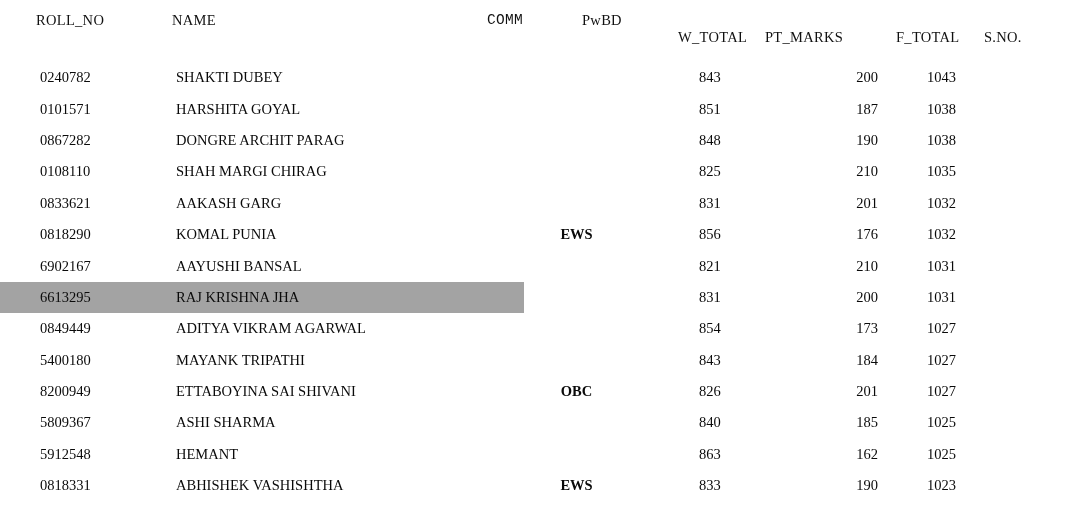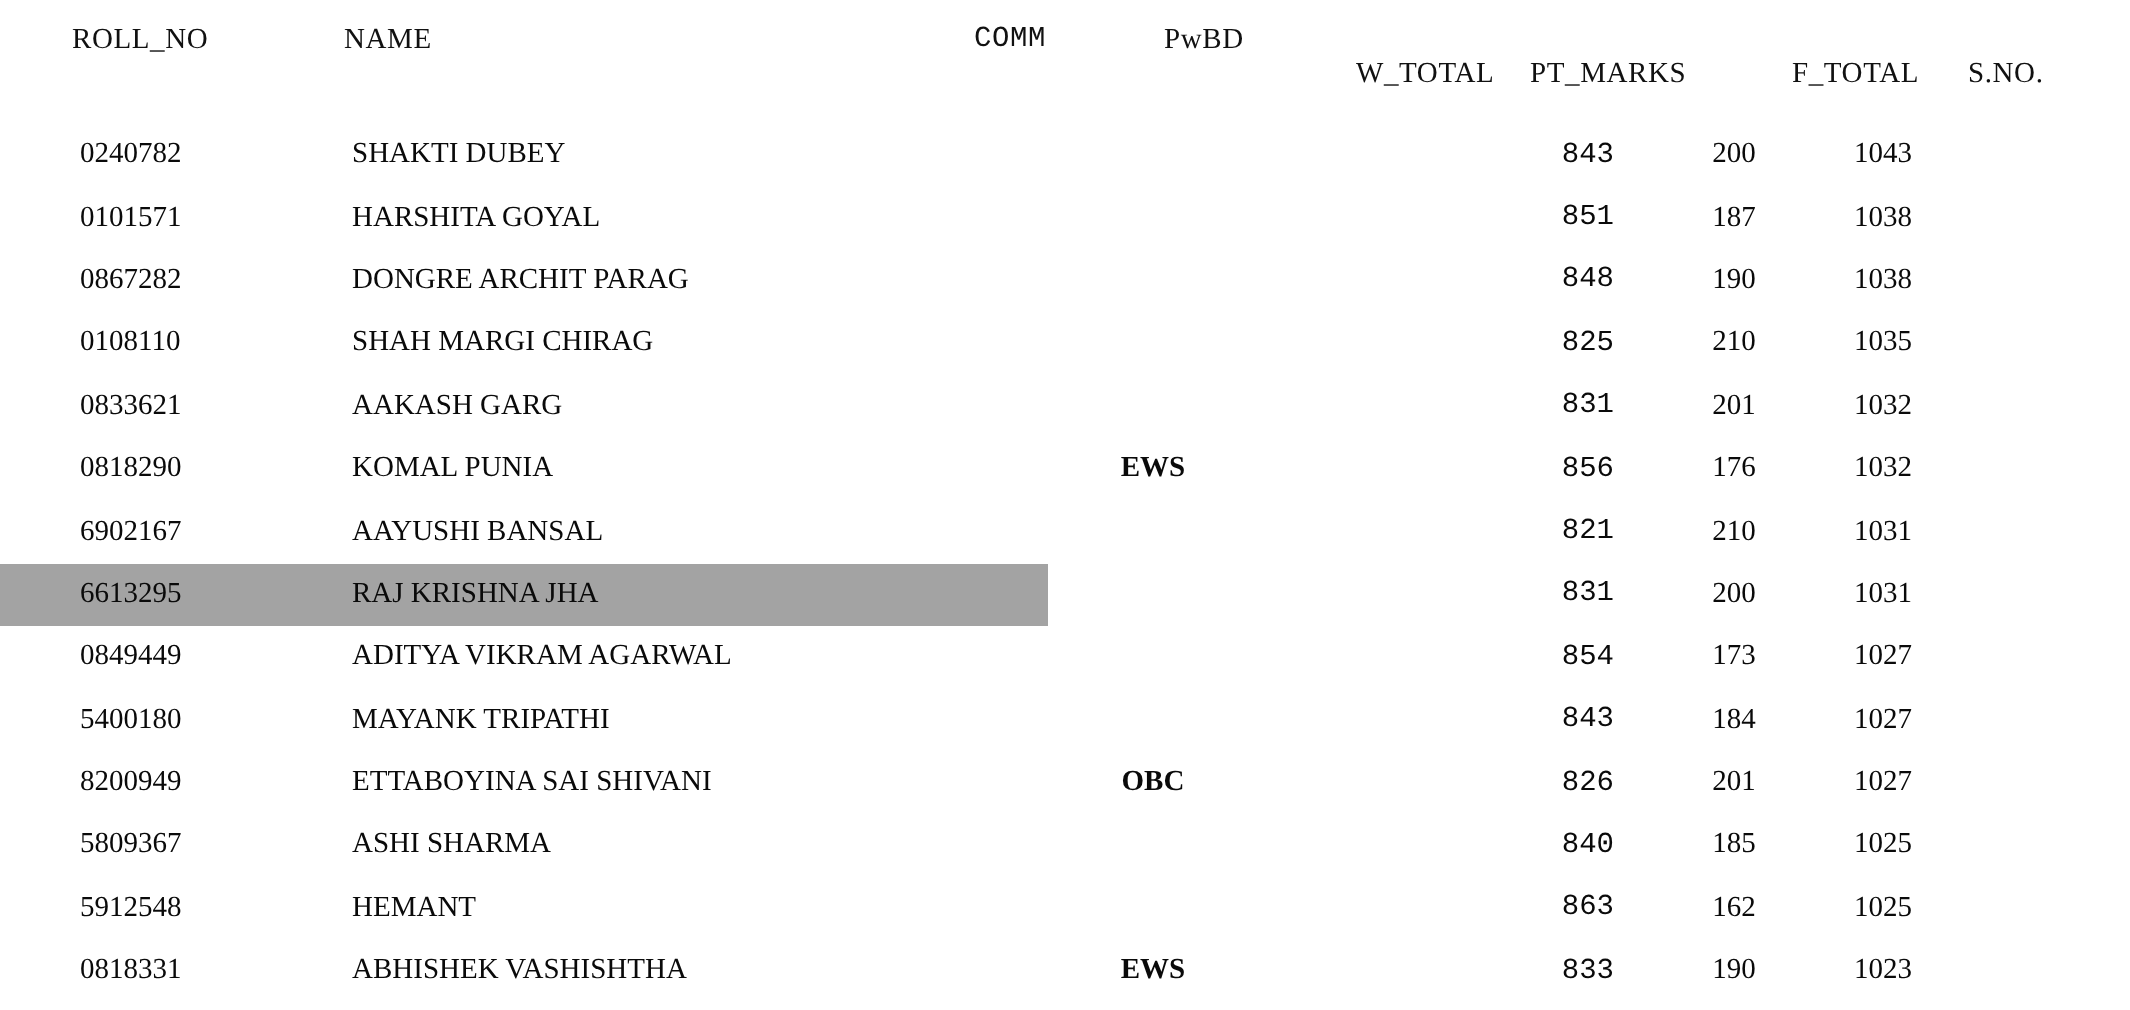--- a/index.html
+++ b/index.html
@@ -85,23 +85,22 @@
     width: 105px;
     text-align: center;
     font-weight: bold;
   }
   .c-pwbd {
     width: 70px;
     text-align: center;
   }
   .c-wtotal {
     width: 108px;
-    text-align: right;
-    font-size: 14px;
-    font-family: Liberation Mono, monospace;
+    text-align: left;
+    font-size: 14px;
   }
   .c-pt {
     width: 120px;
     text-align: center;
     font-size: 14px;
   }
   .c-ftotal {
     width: 110px;
     font-size: 14px;
   }

